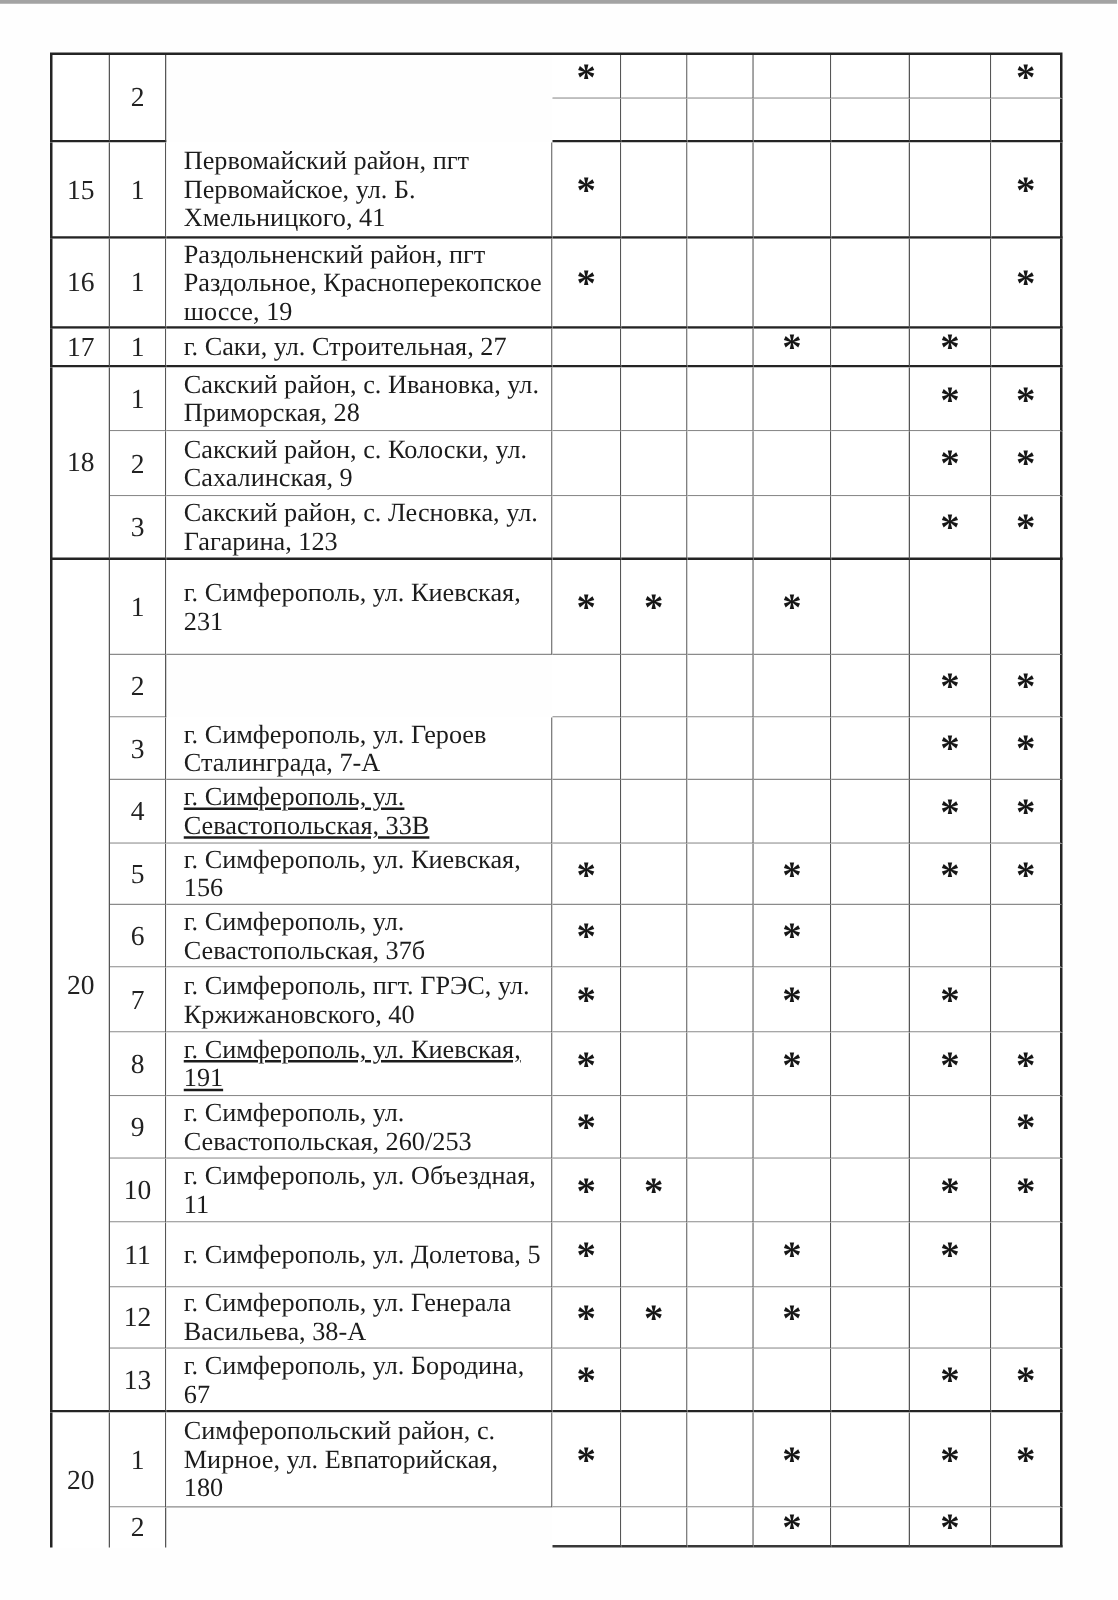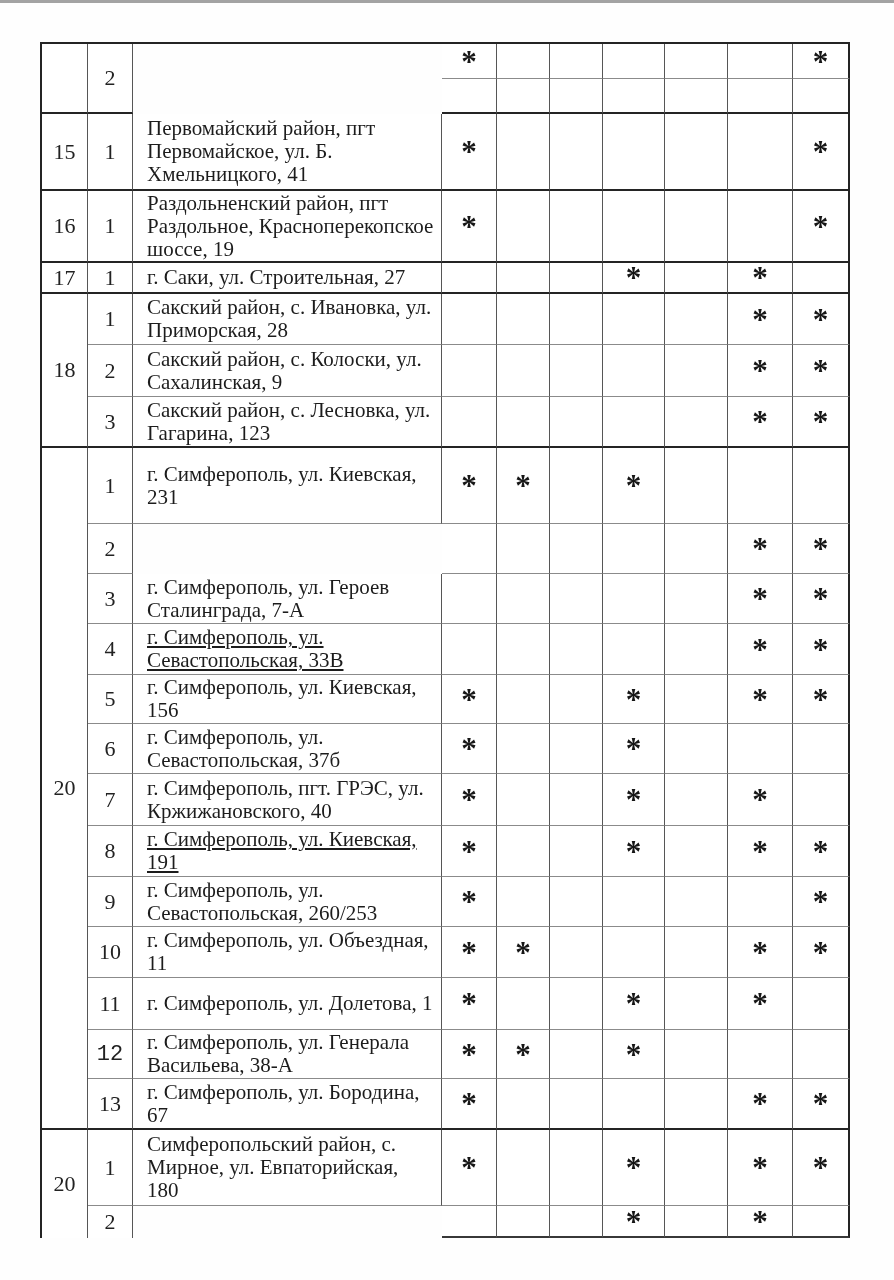--- a/index.html
+++ b/index.html
@@ -316,36 +316,36 @@
       <div class="cell c-mark b-light" style="grid-area: 18 / 7 / span 1;"></div>
       <div class="cell c-mark b-light" style="grid-area: 18 / 8 / span 1;"></div>
       <div class="cell c-mark b-light" style="grid-area: 18 / 9 / span 1;">
         <span>*</span>
       </div>
       <div class="cell c-mark b-light r-outer" style="grid-area: 18 / 10 / span 1;">
         <span>*</span>
       </div>
       <div class="cell c-num b-light" style="grid-area: 19 / 2 / span 1;">11</div>
       <div class="cell c-addr b-light" style="grid-area: 19 / 3 / span 1;">
-        <div>г. Симферополь, ул. Долетова, 1</div>
+        <div>г. Симферополь, ул. Долетова, 5</div>
       </div>
       <div class="cell c-mark b-light" style="grid-area: 19 / 4 / span 1;">
         <span>*</span>
       </div>
       <div class="cell c-mark b-light" style="grid-area: 19 / 5 / span 1;"></div>
       <div class="cell c-mark b-light" style="grid-area: 19 / 6 / span 1;"></div>
       <div class="cell c-mark b-light" style="grid-area: 19 / 7 / span 1;">
         <span>*</span>
       </div>
       <div class="cell c-mark b-light" style="grid-area: 19 / 8 / span 1;"></div>
       <div class="cell c-mark b-light" style="grid-area: 19 / 9 / span 1;">
         <span>*</span>
       </div>
       <div class="cell c-mark b-light r-outer" style="grid-area: 19 / 10 / span 1;"></div>
-      <div class="cell c-num b-light" style="grid-area: 20 / 2 / span 1; font-family: Liberation Mono, monospace;">12</div>
+      <div class="cell c-num b-light" style="grid-area: 20 / 2 / span 1;">12</div>
       <div class="cell c-addr b-light" style="grid-area: 20 / 3 / span 1;">
         <div>г. Симферополь, ул. Генерала Васильева, 38-А</div>
       </div>
       <div class="cell c-mark b-light" style="grid-area: 20 / 4 / span 1;">
         <span>*</span>
       </div>
       <div class="cell c-mark b-light" style="grid-area: 20 / 5 / span 1;">
         <span>*</span>
       </div>
       <div class="cell c-mark b-light" style="grid-area: 20 / 6 / span 1;"></div>

